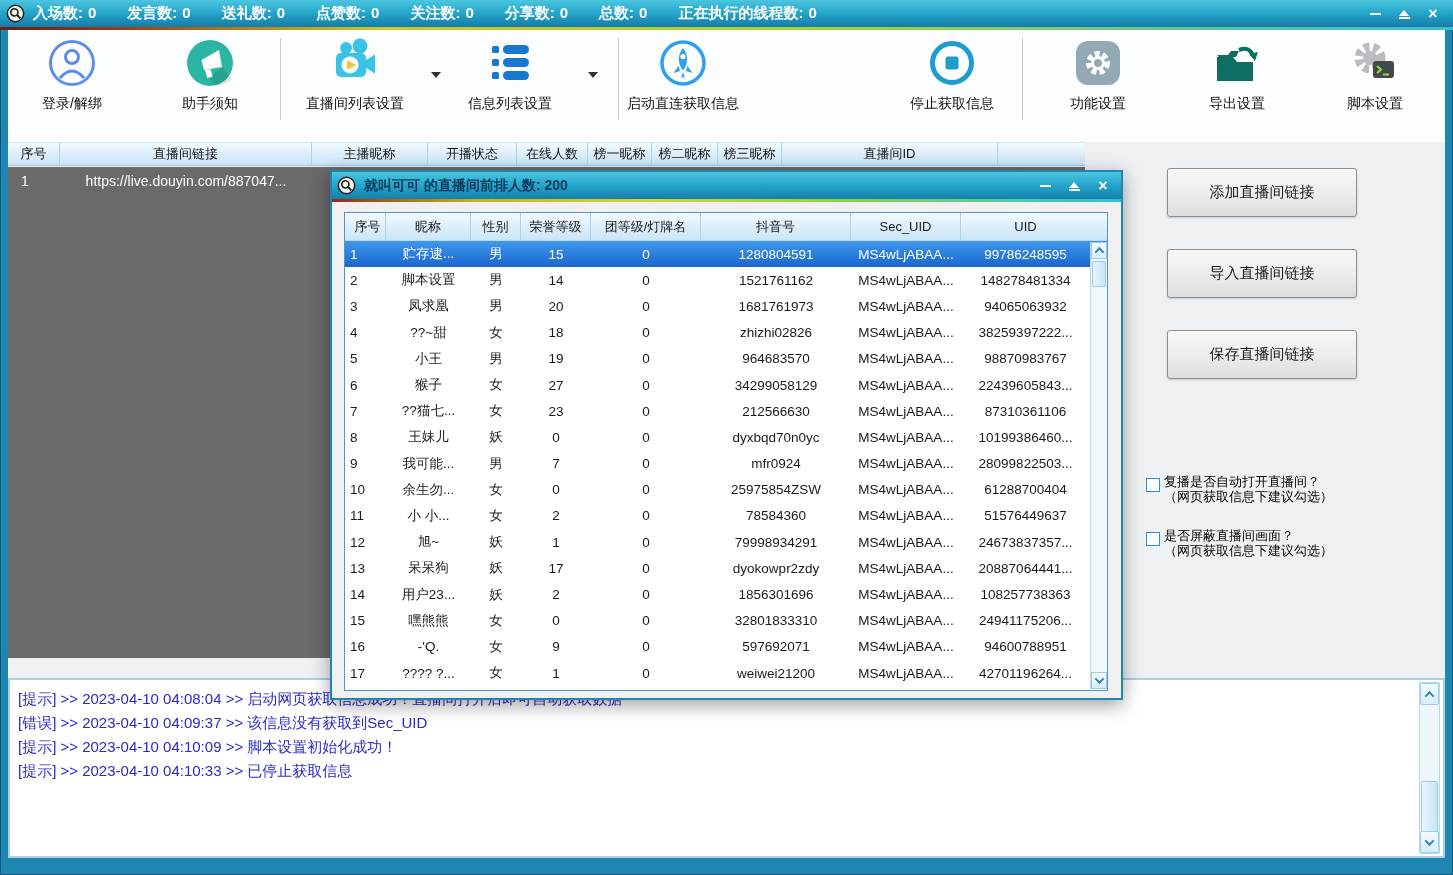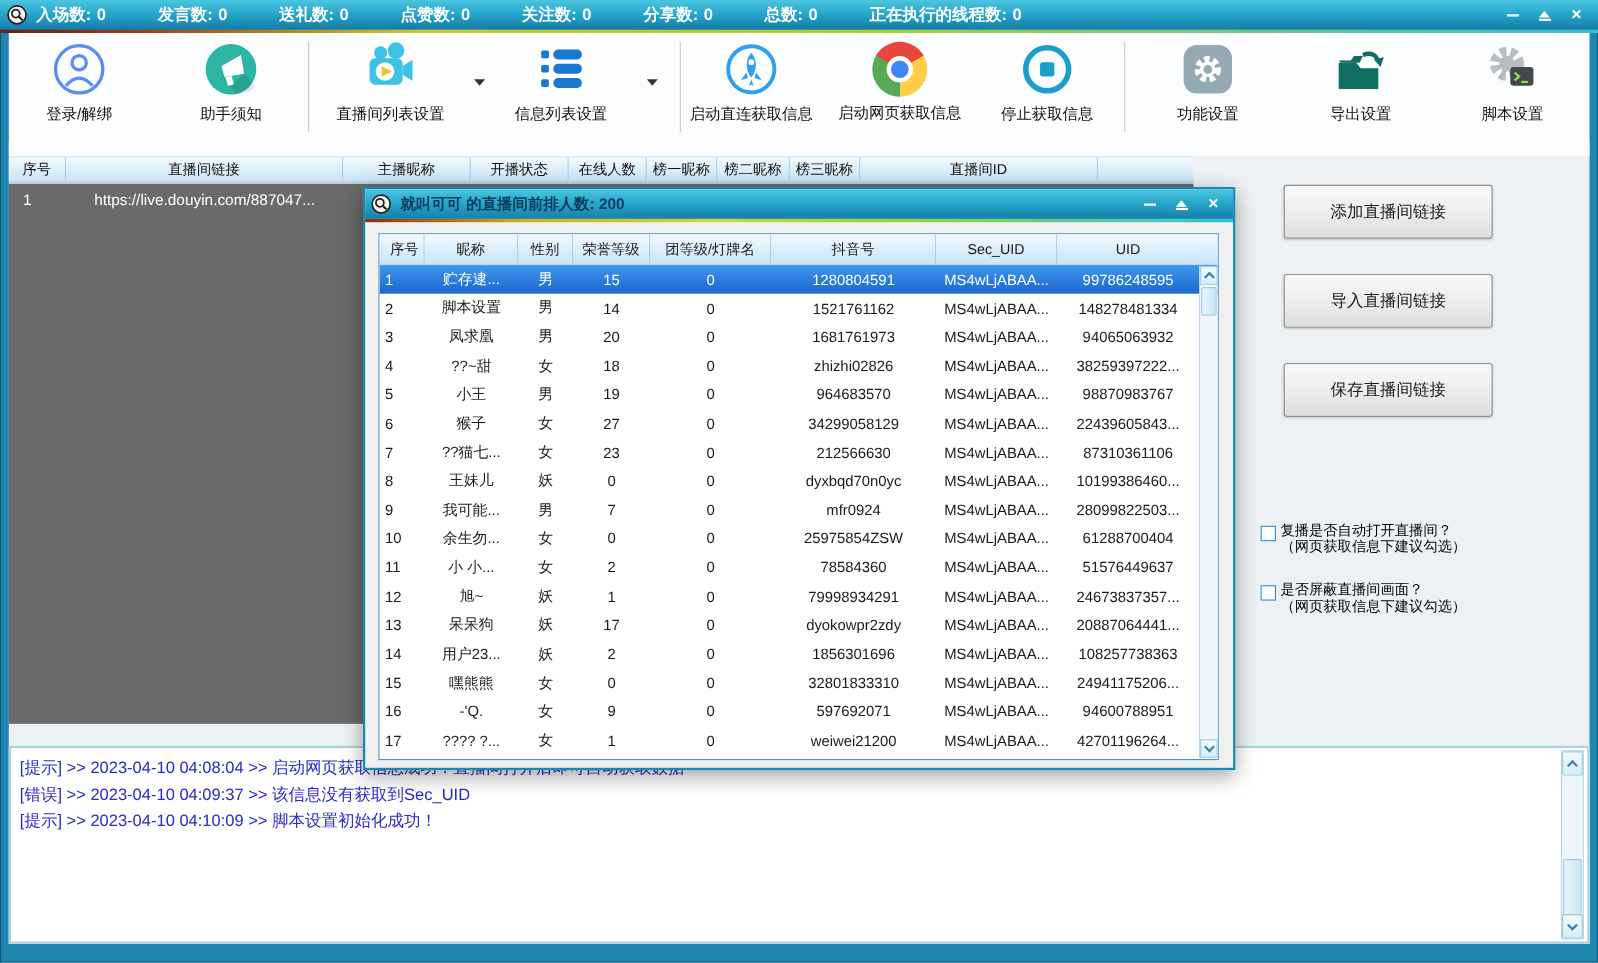--- a/index.html
+++ b/index.html
@@ -7,21 +7,21 @@
   .app { position:relative; width:1453px; height:875px; background:#1d87b2; overflow:hidden;
          box-shadow:inset 0 0 0 1px #0d5878; }
 
   
   .titlebar { position:absolute; left:0; top:0; width:1453px; height:27px;
     background:linear-gradient(180deg,#4cc6e0 0%,#27a7cc 45%,#147ca8 100%);
     display:flex; align-items:center; padding-left:6px; color:#fff; }
   .rainbow { position:absolute; left:0; top:27px; width:1453px; height:3px;
     background:linear-gradient(90deg,#6b1f10 0%,#a04012 9%,#d2c622 26%,#a6d42e 55%,#38bed2 100%); }
   .appicon { width:19px; height:19px; margin-right:8px; flex:none; }
-  .stats { display:flex; gap:42px; font-size:15px; font-weight:bold; white-space:nowrap; }
+  .stats { display:flex; gap:26px; font-size:15px; font-weight:bold; white-space:nowrap; }
   .stat span { margin-right:5px; }
   .wincontrols { position:absolute; right:10px; top:4px; display:flex; gap:9px; align-items:center; height:20px; }
   .wc { width:20px; height:18px; display:flex; align-items:center; justify-content:center; cursor:default; }
   .bar { display:inline-block; width:11px; height:2px; background:#fff; }
   .tri { display:inline-block; width:0; height:0; border-left:5px solid transparent;
          border-right:5px solid transparent; border-bottom:6px solid #fff; }
   .wc-max { display:inline-flex; flex-direction:column; align-items:center; gap:1px; }
   .wc-close { color:#fff; font-size:16px; font-weight:bold; line-height:1; }
 
   
@@ -232,24 +232,20 @@
         <circle cx="26" cy="26" r="21" fill="none" stroke="#2f9ff0" stroke-width="3.5"></circle>
         <path d="M26 11 C31.5 17 31.5 27 26 33.5 C20.5 27 20.5 17 26 11 Z" fill="#2f9ff0"></path>
         <circle cx="26" cy="19.5" r="2.6" fill="#fff"></circle>
         <path d="M21.5 29 L16.5 36 L23 34 Z" fill="#2f9ff0"></path>
         <path d="M30.5 29 L35.5 36 L29 34 Z" fill="#2f9ff0"></path>
         <path d="M26 35 L24 41.5 L26 39.8 L28 41.5 Z" fill="#2f9ff0"></path>
       </svg>
       <div class="tlabel">启动直连获取信息</div>
     </div>
 
-    <div class="tbtn" style="left:744px">
-      <div class="chrome"></div>
-      <div class="tlabel">启动网页获取信息</div>
-    </div>
 
     <div class="tbtn" style="left:878px">
       <svg class="tico" viewBox="0 0 52 52">
         <circle cx="26" cy="26" r="19.5" fill="none" stroke="#1e9ccb" stroke-width="5"></circle>
         <rect x="19.5" y="19.5" width="13" height="13" rx="2.5" fill="#1e9ccb"></rect>
       </svg>
       <div class="tlabel">停止获取信息</div>
     </div>
 
     <div class="tbtn" style="left:1024px">
@@ -337,20 +333,21 @@
     <div class="loglines">
 
 
         <div class="logline">[提示] &gt;&gt; 2023-04-10 04:08:04 &gt;&gt; 启动网页获取信息成功！直播间打开后即可自动获取数据</div>
 
         <div class="logline">[错误] &gt;&gt; 2023-04-10 04:09:37 &gt;&gt; 该信息没有获取到Sec_UID</div>
 
         <div class="logline">[提示] &gt;&gt; 2023-04-10 04:10:09 &gt;&gt; 脚本设置初始化成功！</div>
 
 
+        <div class="logline">[提示] &gt;&gt; 2023-04-10 04:10:33 &gt;&gt; 已停止获取信息</div>
 
     </div>
     <div class="vsb">
       <div class="sbarrow" style="top:0">
           <i class="chev up"></i>
         </div>
       <div class="sbthumb" style="top:98px; height:62px"></div>
       <div class="sbarrow" style="bottom:0">
           <i class="chev down"></i>
         </div>

